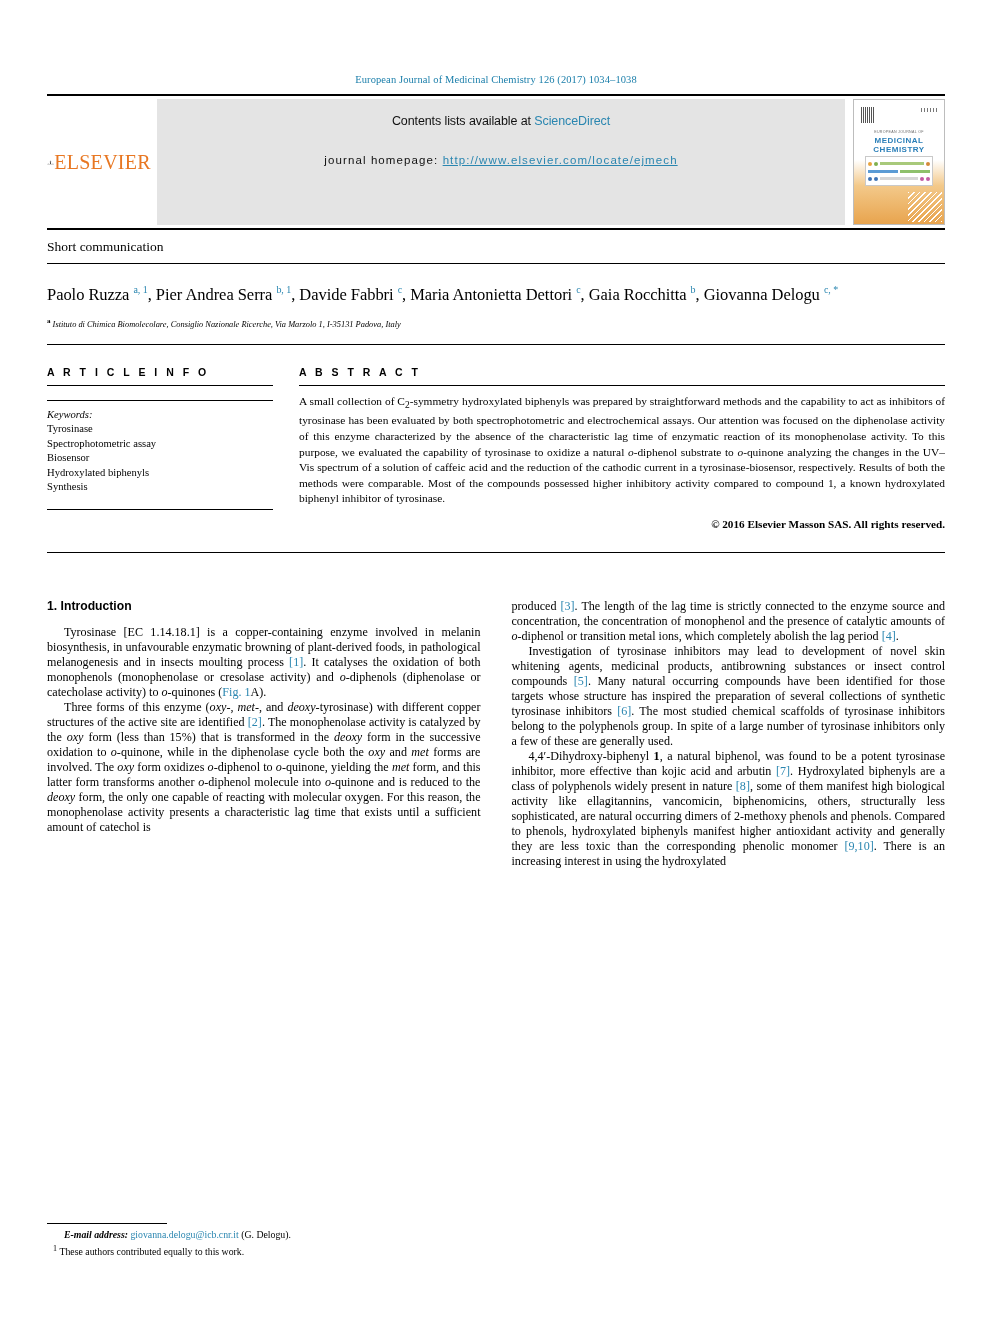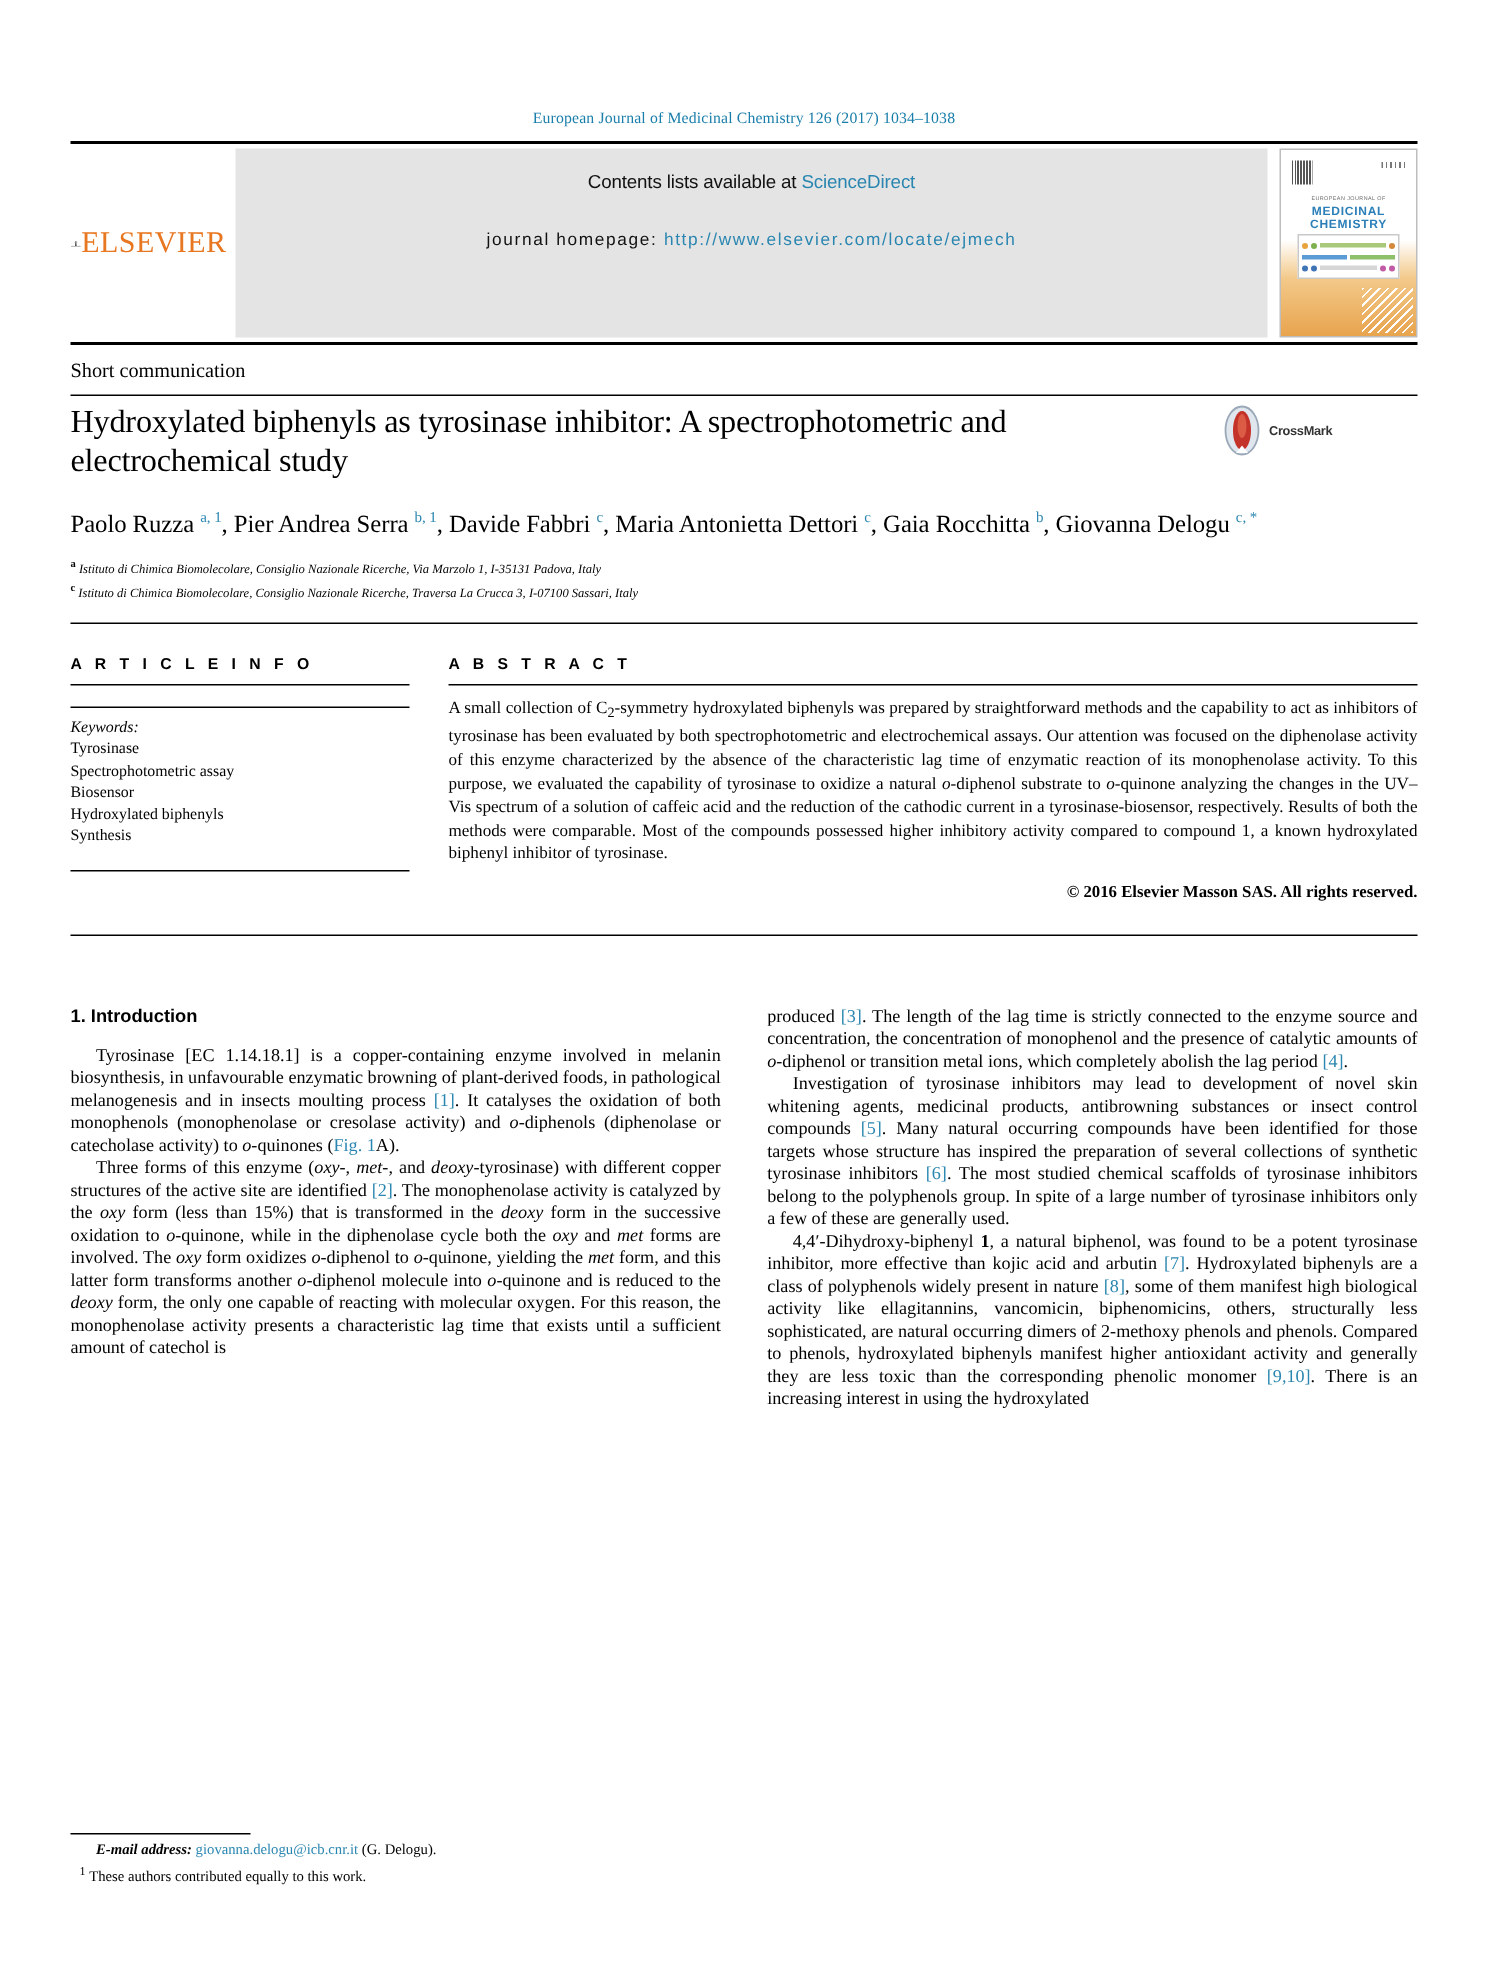--- a/index.html
+++ b/index.html
@@ -77,21 +77,21 @@
     font-family: "Liberation Serif", serif;
     color: #111;
   }
   .homepage-line {
     margin-top: 26px;
     font-size: 11.5px;
     font-family: "Liberation Sans", sans-serif;
     letter-spacing: 1.1px;
     color: #111;
   }
-  .homepage-line .url { color: #2a86b0; }
+  .homepage-line .url { color: #2a86b0; text-decoration: underline; }
 
   
   .cover-thumb {
     width: 92px; flex: 0 0 92px;
     border: 1px solid #bdbdbd;
     background: #ffffff;
     position: relative;
     overflow: hidden;
   }
   .cover-grad {
@@ -336,38 +336,25 @@
       </div>
 
     </div>
     <div class="rule-thick" style="margin-top:3px"></div>
   </div>
 
   <div class="content">
     <div class="article-type">Short communication</div>
     <div class="rule-thin"></div>
 
-    <div class="title-row">
-      <h1 class="title">Hydroxylated biphenyls as tyrosinase inhibitor: A spectrophotometric and electrochemical study</h1>
-      <div class="crossmark">
-        <svg width="30" height="34" viewBox="0 0 30 34">
-          <ellipse cx="15" cy="17" rx="11" ry="16" fill="#dfe6ee" stroke="#9aa8b8" stroke-width="1.2"></ellipse>
-          <ellipse cx="15" cy="17" rx="6" ry="13" fill="#c4332a"></ellipse>
-          <ellipse cx="15" cy="14" rx="3" ry="8" fill="#e2654c" opacity="0.8"></ellipse>
-          <path d="M15 27 l4 5 h-8 z" fill="#ffffff"></path>
-        </svg>
-        <span class="crossmark-label">CrossMark</span>
-      </div>
-    </div>
 
     <div class="authors">Paolo Ruzza <sup>a, 1</sup>, Pier Andrea Serra <sup>b, 1</sup>, Davide Fabbri <sup>c</sup>, Maria Antonietta Dettori <sup>c</sup>, Gaia Rocchitta <sup>b</sup>, Giovanna Delogu <sup>c, *</sup></div>
 
     <div class="affil">
         <div><sup>a</sup> Istituto di Chimica Biomolecolare, Consiglio Nazionale Ricerche, Via Marzolo 1, I-35131 Padova, Italy</div>
-        <div><sup>c</sup> Istituto di Chimica Biomolecolare, Consiglio Nazionale Ricerche, Traversa La Crucca 3, I-07100 Sassari, Italy</div>
       </div>
 
     <div class="rule-med" style="margin-top:13px"></div>
   </div>
 
   <div class="content">
     <div class="info-abstract">
 
       <div class="col-info">
         <div class="sec-label">A R T I C L E   I N F O</div>

